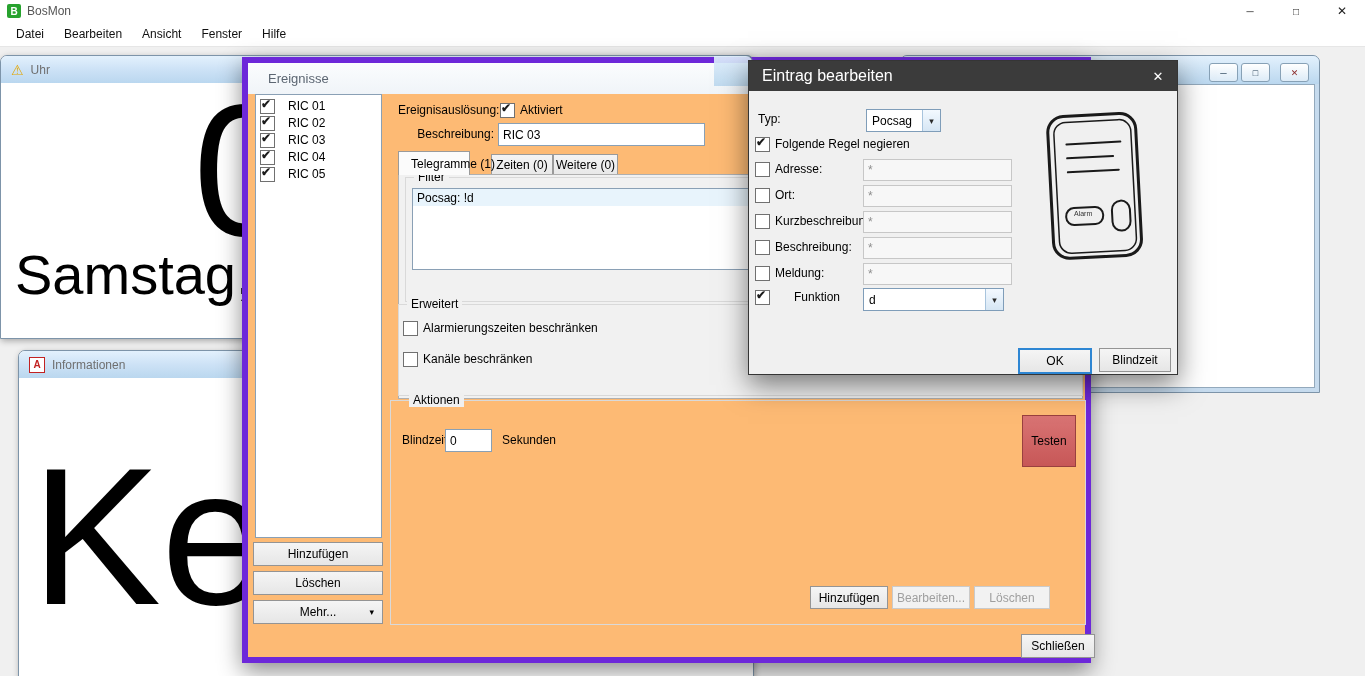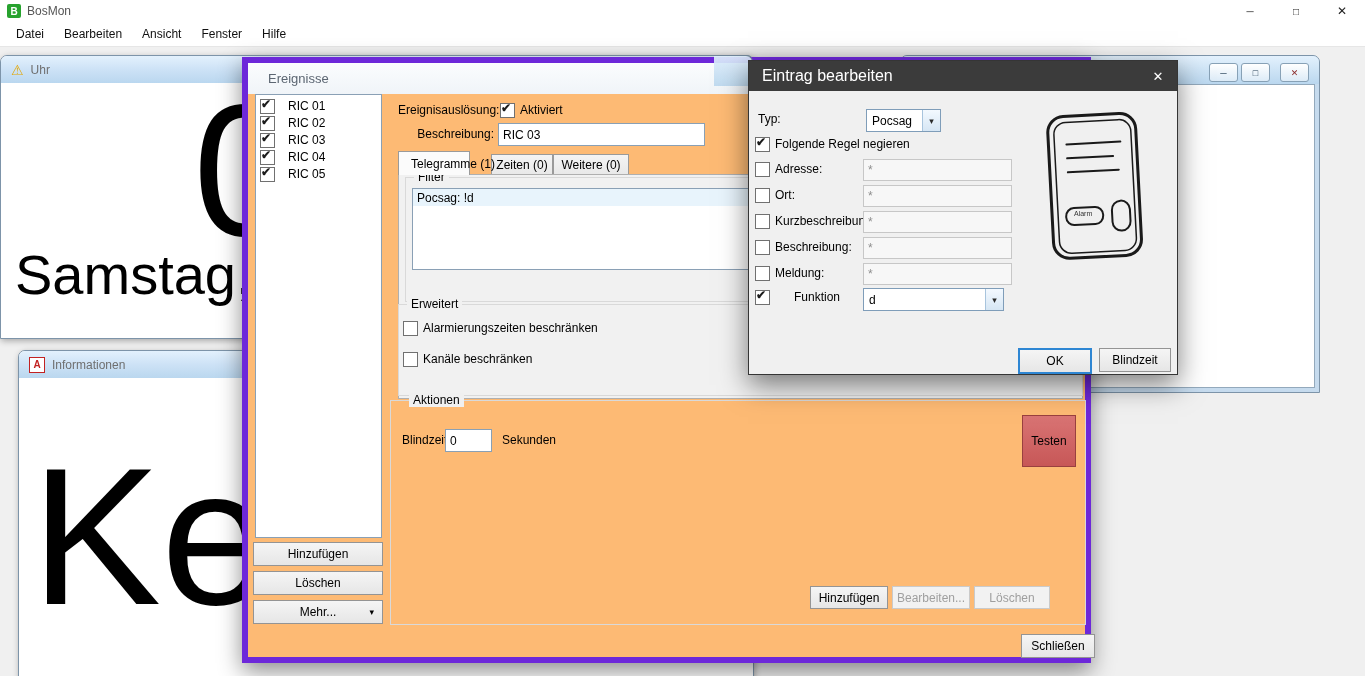--- a/index.html
+++ b/index.html
@@ -169,21 +169,21 @@
     <div class="lbl" style="left:150px;top:39px;">Ereignisauslösung:</div>
     <div class="cbrow" style="left:252px;top:39px;">
       <span class="cb checked"></span>
       <span>Aktiviert</span>
     </div>
     <div class="lbl" style="left:150px;top:63px;width:96px;justify-content:flex-end;">Beschreibung:</div>
     <div class="input" style="left:250px;top:60px;width:197px;height:21px;">RIC 03</div>
 
     <div class="tab active" style="left:150px;top:88px;width:72px;height:24px;padding-left:44px;">Telegramme (1)</div>
     <div class="tab" style="left:243px;top:91px;width:62px;height:21px;">Zeiten (0)</div>
-    <div class="tab" style="left:305px;top:91px;width:76px;height:21px;">Weitere (0)</div>
+    <div class="tab" style="left:305px;top:91px;width:65px;height:21px;">Weitere (0)</div>
     <div class="tabpanel" style="left:150px;top:111px;width:683px;height:223px;"></div>
 
     <div class="groupbox" style="left:157px;top:114px;width:669px;height:123px;background:#f1f1f1;">
       <span class="gb-label" style="background:#f1f1f1;">Filter</span>
     </div>
     <div class="listbox" style="left:164px;top:125px;width:655px;height:80px;">
       <div class="lb-row selected">
         <span>Pocsag: !d</span>
       </div>
     </div>

